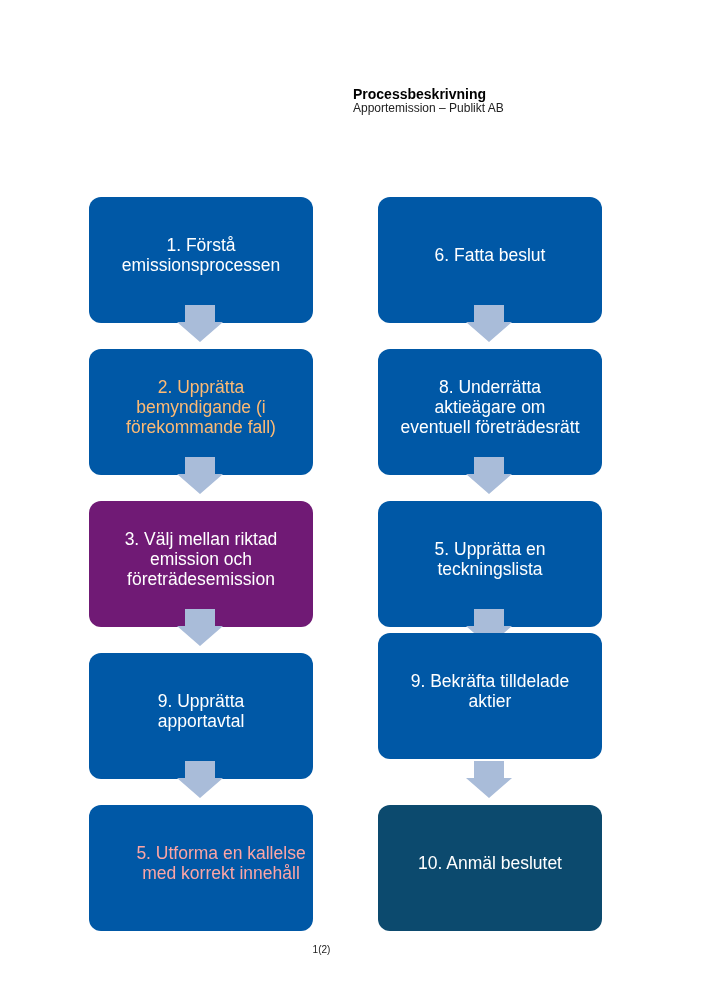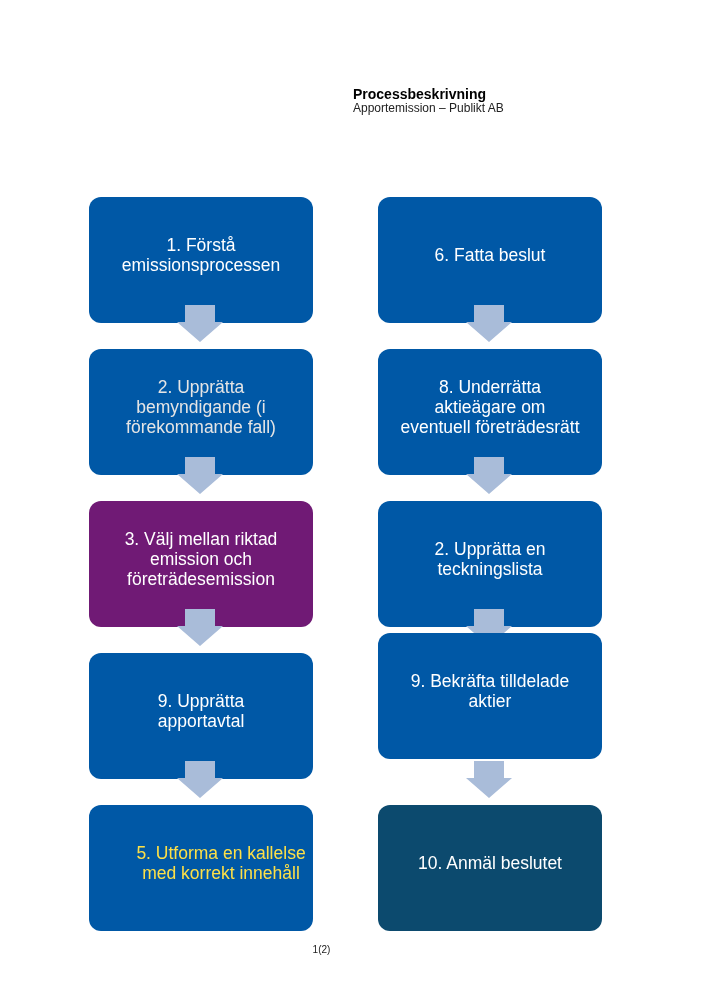--- a/index.html
+++ b/index.html
@@ -86,21 +86,21 @@
     <span class="step-label" style="color: rgb(255, 255, 255);">1. Förstå
 emissionsprocessen</span>
   </div>
   <div class="arrow" style="top:108px">
     <svg width="46" height="37" viewBox="0 0 46 37">
         <polygon points="8,0 38,0 38,17 46,17 23,37 0,17 8,17" fill="#A9BCD9"></polygon>
       </svg>
   </div>
 
   <div class="step" style="top: 152px; background: rgb(0, 88, 166);">
-    <span class="step-label" style="color: #e5e5e5;">2. Upprätta
+    <span class="step-label" style="color: #fdba74;">2. Upprätta
 bemyndigande (i
 förekommande fall)</span>
   </div>
   <div class="arrow" style="top:260px">
     <svg width="46" height="37" viewBox="0 0 46 37">
         <polygon points="8,0 38,0 38,17 46,17 23,37 0,17 8,17" fill="#A9BCD9"></polygon>
       </svg>
   </div>
 
   <div class="step" style="top: 304px; background: #701a75;">
@@ -118,21 +118,21 @@
     <span class="step-label" style="color: rgb(255, 255, 255);">9. Upprätta
 apportavtal</span>
   </div>
   <div class="arrow" style="top:564px">
     <svg width="46" height="37" viewBox="0 0 46 37">
         <polygon points="8,0 38,0 38,17 46,17 23,37 0,17 8,17" fill="#A9BCD9"></polygon>
       </svg>
   </div>
 
   <div class="step" style="top: 608px; background: rgb(0, 88, 166);">
-    <span class="step-label" style="color: #fde047; margin-left: 40px;">5. Utforma en kallelse
+    <span class="step-label" style="color: #fca5a5; margin-left: 40px;">5. Utforma en kallelse
 med korrekt innehåll</span>
   </div>
 </div>
 
 <div class="column col-right">
   <div class="step" style="top: 0px; background: rgb(0, 88, 166);">
     <span class="step-label" style="color: rgb(255, 255, 255);">6. Fatta beslut</span>
   </div>
   <div class="arrow" style="top:108px">
     <svg width="46" height="37" viewBox="0 0 46 37">
@@ -145,21 +145,21 @@
 aktieägare om
 eventuell företrädesrätt</span>
   </div>
   <div class="arrow" style="top:260px">
     <svg width="46" height="37" viewBox="0 0 46 37">
         <polygon points="8,0 38,0 38,17 46,17 23,37 0,17 8,17" fill="#A9BCD9"></polygon>
       </svg>
   </div>
 
   <div class="step" style="top: 304px; background: rgb(0, 88, 166);">
-    <span class="step-label" style="color: rgb(255, 255, 255);">2. Upprätta en
+    <span class="step-label" style="color: rgb(255, 255, 255);">5. Upprätta en
 teckningslista</span>
   </div>
   <div class="arrow" style="top:412px">
     <svg width="46" height="37" viewBox="0 0 46 37">
         <polygon points="8,0 38,0 38,17 46,17 23,37 0,17 8,17" fill="#A9BCD9"></polygon>
       </svg>
   </div>
 
   <div class="step" style="top: 436px; background: rgb(0, 88, 166);">
     <span class="step-label" style="color: rgb(255, 255, 255);">9. Bekräfta tilldelade

